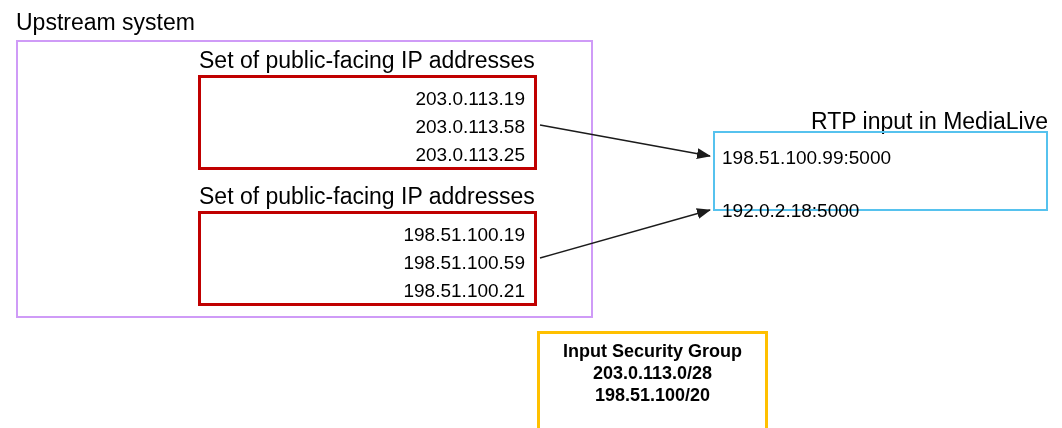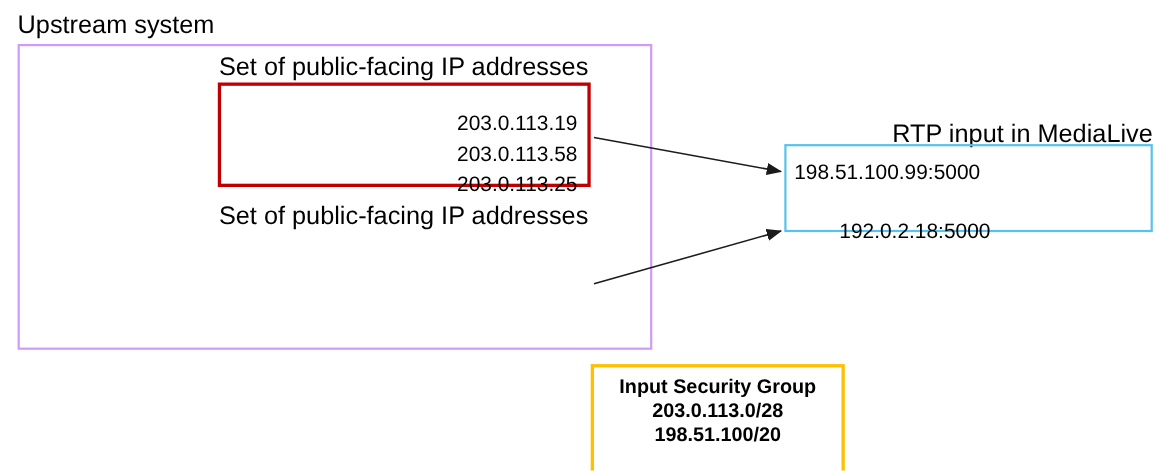--- a/index.html
+++ b/index.html
@@ -34,41 +34,41 @@
 
   .set-label-1 { left: 199px; top: 49px; }
   .set-label-2 { left: 199px; top: 185px; }
 
   .ip-box {
     position: absolute;
     left: 198px;
     width: 339px; height: 95px;
     border: 3px solid #c00000;
     text-align: right;
-    padding: 21px 9px 0 0;
+    padding: 7px 9px 0 0;
     font-size: 19px;
     line-height: 28px;
   }
   .ip-box-1 { top: 75px; }
   .ip-box-2 { top: 211px; }
 
   .rtp-label { top: 110px; right: 14px; text-align: right; margin-left: 46px; }
 
   .rtp-box {
     position: absolute;
     left: 713px; top: 131px;
     width: 335px; height: 80px;
     border: 2px solid #56c2ee;
     font-size: 19px;
     line-height: 27px;
     padding-left: 7px;
     text-align: left;
   }
   .rtp-endpoint-1 { margin-top: 11px; }
-  .rtp-endpoint-2 { margin-top: 26px; margin-left: 41px; }
+  .rtp-endpoint-2 { margin-top: 26px; }
 
   .sg-box {
     position: absolute;
     left: 537px; top: 331px;
     width: 231px; height: 104px;
     border: 3px solid #ffc000;
     text-align: center;
     font-size: 18px;
     line-height: 22px;
     padding-top: 6px;
@@ -94,20 +94,25 @@
   <div class="label set-label-1">Set of public-facing IP addresses</div>
 
   <div class="ip-box ip-box-1">
     <div>203.0.113.19</div>
     <div>203.0.113.58</div>
     <div>203.0.113.25</div>
   </div>
 
   <div class="label set-label-2">Set of public-facing IP addresses</div>
 
+  <div class="ip-box ip-box-2">
+    <div>198.51.100.19</div>
+    <div>198.51.100.59</div>
+    <div>198.51.100.21</div>
+  </div>
 
   <div class="label rtp-label">RTP input in MediaLive</div>
 
   <div class="rtp-box">
     <div class="rtp-endpoint-1">198.51.100.99:5000</div>
     <div class="rtp-endpoint-2">192.0.2.18:5000</div>
   </div>
 
   <div class="sg-box">
     <div>Input Security Group</div>

